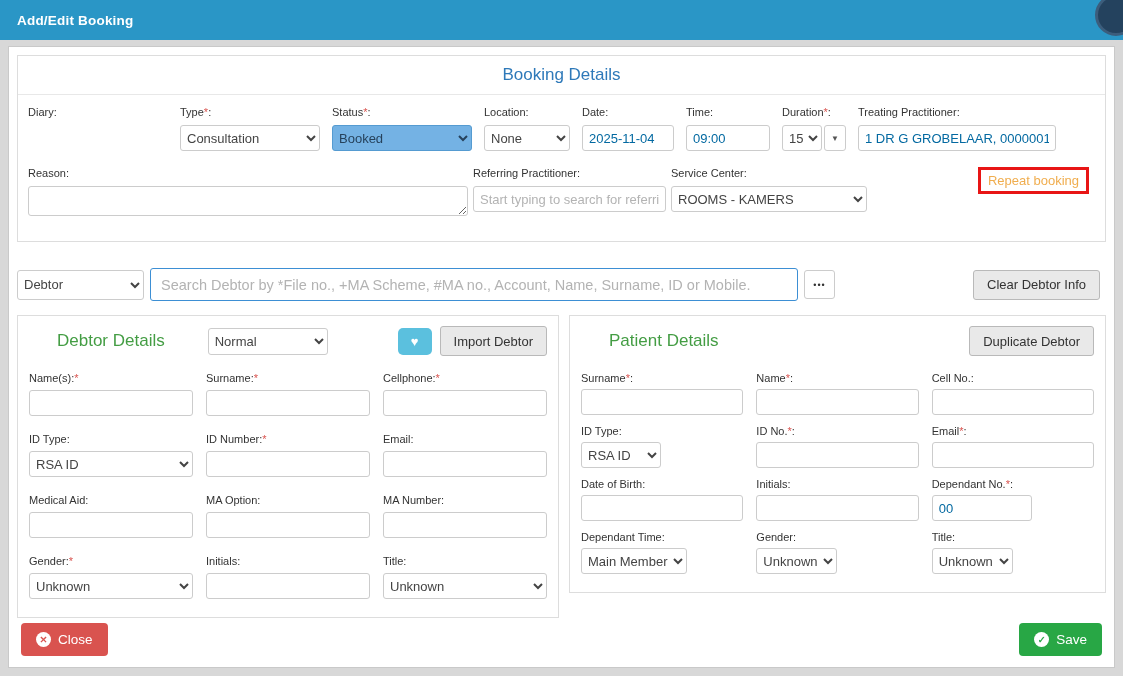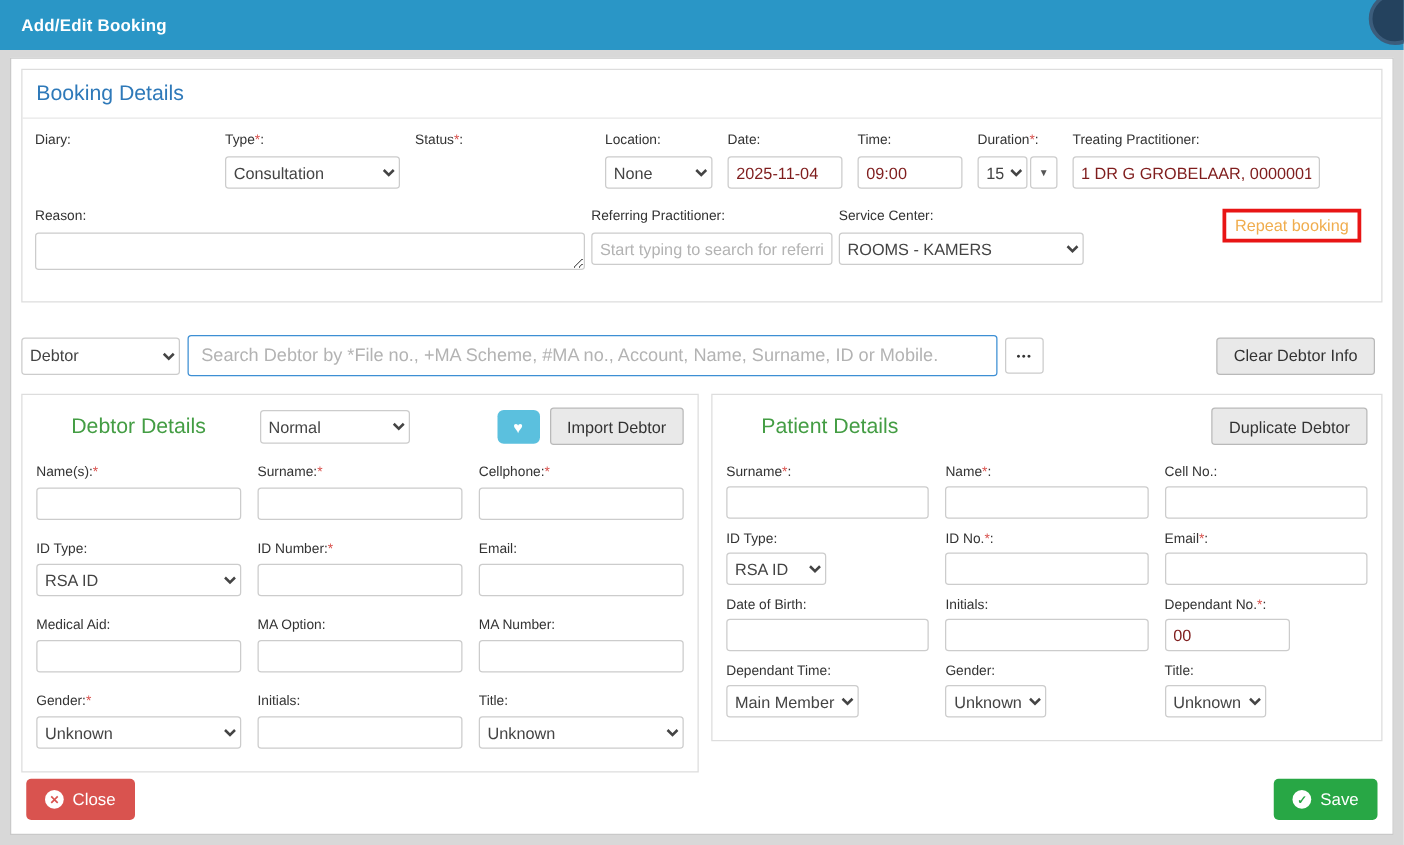--- a/index.html
+++ b/index.html
@@ -11,26 +11,26 @@
   }
   
   .topbar{height:40px;background:var(--header_bg,#2a96c6);display:flex;align-items:center;padding:0 17px;position:relative;}
   .topbar h1{color:#fff;font-size:13.5px;font-weight:bold;letter-spacing:.2px;}
   .corner-circle{position:absolute;top:-6px;right:-14px;width:42px;height:42px;border-radius:50%;
     background:#24425e;border:3px solid #3c5d7c;z-index:5;}
   
   .card{position:absolute;left:8px;right:8px;top:46px;bottom:8px;background:#fff;border:1px solid #c9c9c9;}
   .box{border:1px solid #ddd;background:#fff;}
   .box > h2{font-size:17px;font-weight:normal;color:var(--section_title_blue,#2e79b9);
-    padding:9px 11px;border-bottom:1px solid #e8e8e8;}
+    padding:9px 11px;border-bottom:1px solid #e8e8e8;text-align:center;}
   .booking-box{margin:8px 8px 0 8px;}
   .box-body{padding:11px 10px 22px 10px;}
   label{display:block;font-size:11px;color:#333;margin-bottom:6px;white-space:nowrap;}
   .req{color:var(--required_asterisk,#d9534f);}
-  input,select,textarea{font-family:"Liberation Sans",sans-serif;font-size:13px;color:#7f1d1d;
+  input,select,textarea{font-family:"Liberation Sans",sans-serif;font-size:13px;color:#0369a1;
     border:1px solid #ccc;border-radius:3px;background:#fff;padding:3px 6px;height:26px;outline:none;}
   select{color:#444;padding:3px 2px;}
   
   .bd-row1{display:flex;gap:12px;align-items:flex-start;}
   .bfield label{margin-bottom:7px;}
   .w140{width:140px}.w86{width:86px}.w92{width:92px}.w84{width:84px}.w198{width:198px}
   .bfield select,.bfield input{width:100%;}
   select.status{background:var(--status_selected_bg,#74b2e4);border-color:#559bd1;color:#26425c;}
   .dur-wrap{display:flex;gap:2px;}
   .dur-wrap select{width:40px;}
@@ -101,20 +101,21 @@
       <div class="bd-row1">
         <div class="bfield w140" data-name="diary-field">
           <label data-name="diary-label">Diary:</label>
         </div>
         <div class="bfield w140" data-name="type-field">
           <label data-name="type-label">Type<span class="req">*</span>:</label>
           <select data-name="type-select"><option data-name="type-selected-option">Consultation</option></select>
         </div>
         <div class="bfield w140" data-name="status-field">
           <label data-name="status-label">Status<span class="req">*</span>:</label>
+          <select class="status" data-name="status-select"><option data-name="status-selected-option">Booked</option></select>
         </div>
         <div class="bfield w86" data-name="location-field">
           <label data-name="location-label">Location:</label>
           <select data-name="location-select"><option data-name="location-selected-option">None</option></select>
         </div>
         <div class="bfield w92" data-name="date-field">
           <label data-name="date-label">Date:</label>
           <input data-name="date-input" value="2025-11-04" style="">
         </div>
         <div class="bfield w84" data-name="time-field">

